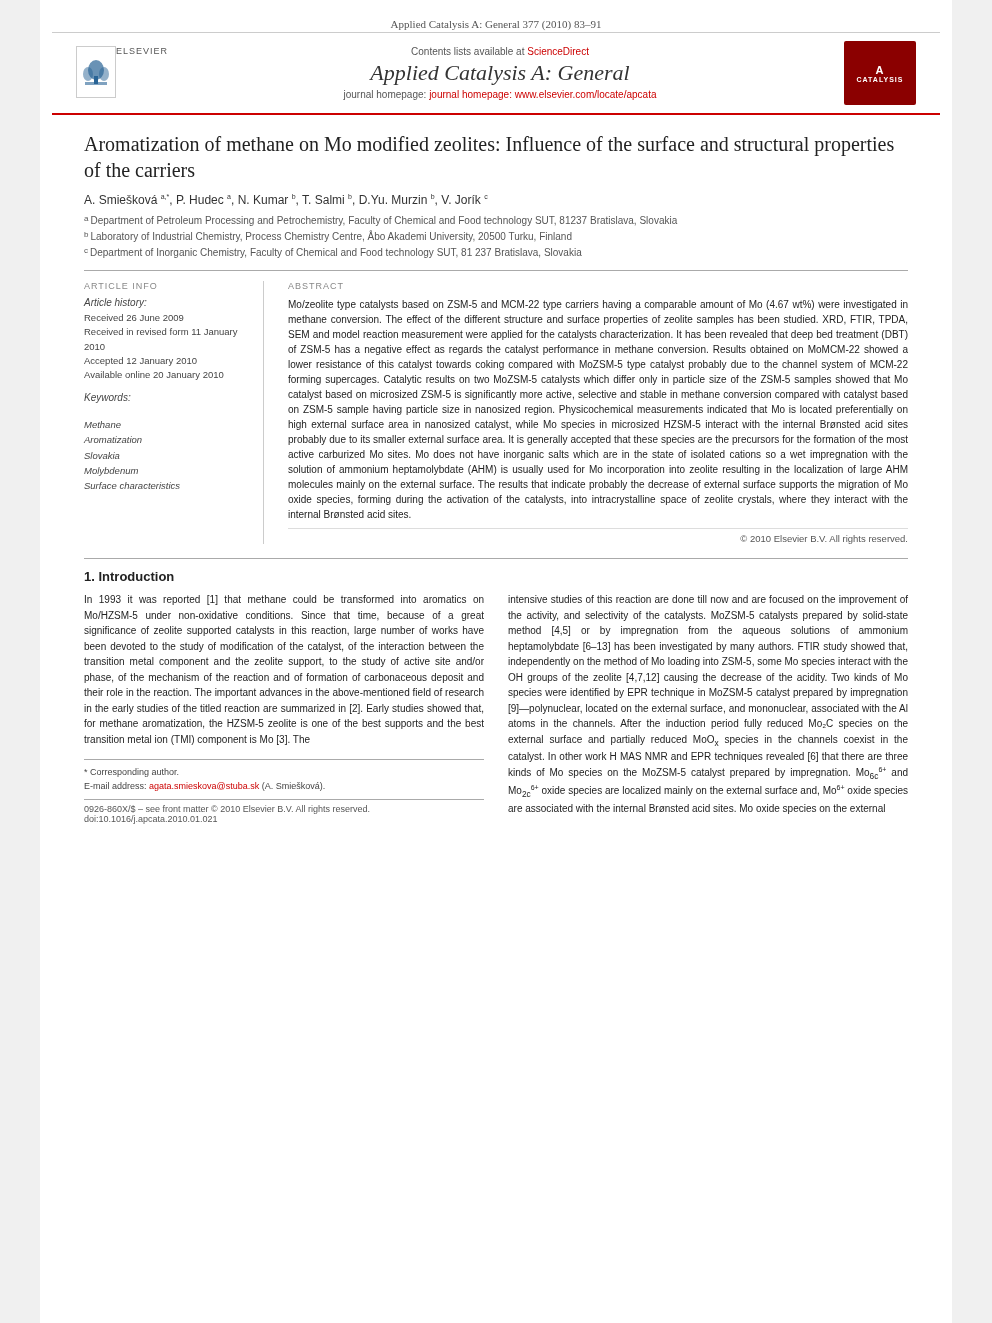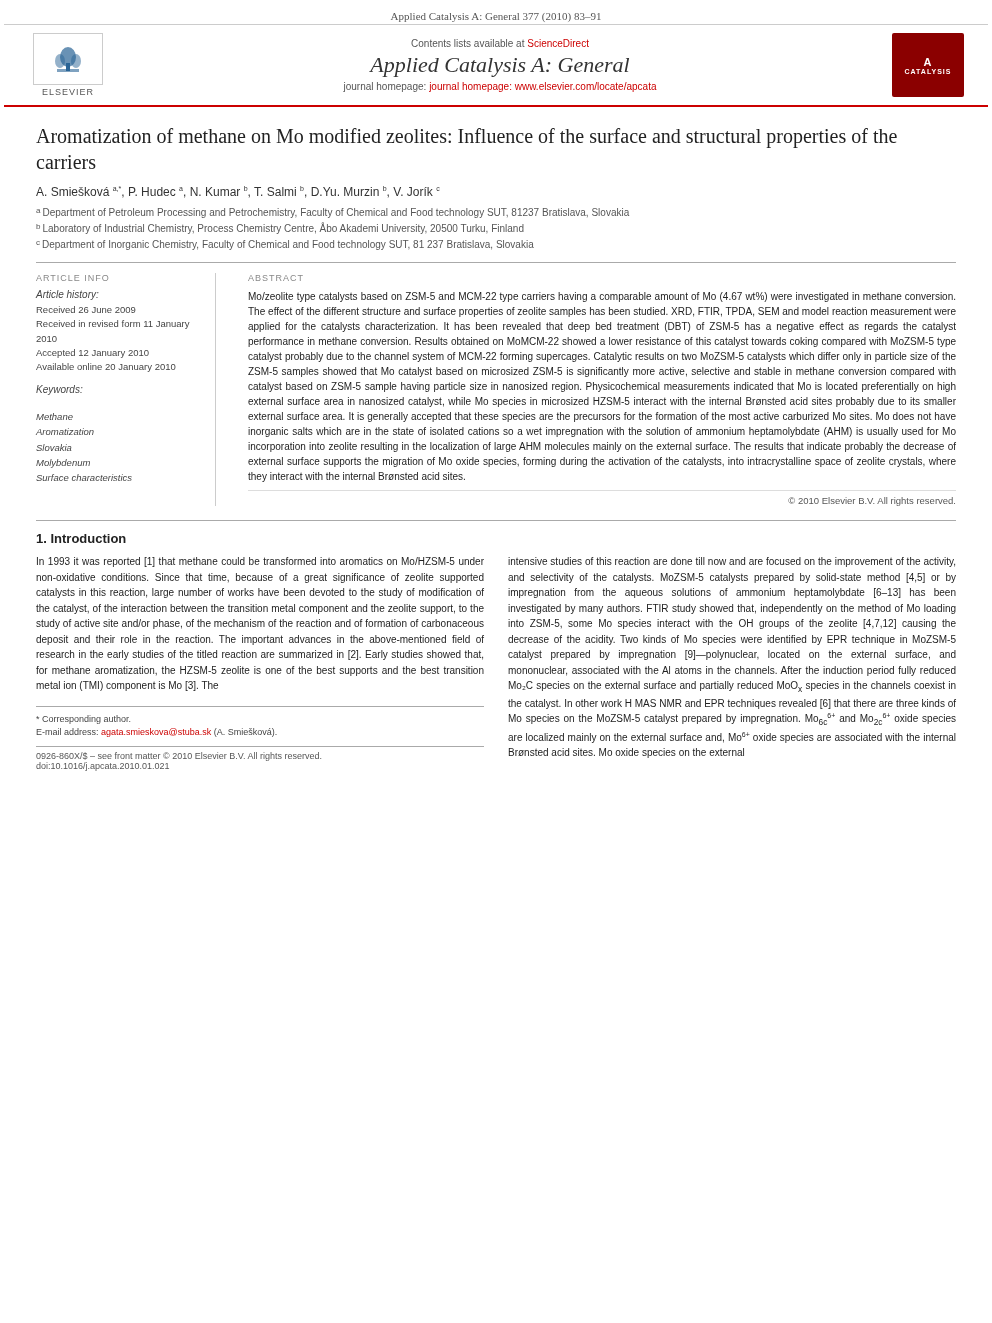--- a/index.html
+++ b/index.html
@@ -5,24 +5,24 @@
     * { margin: 0; padding: 0; box-sizing: border-box; }
     body {
       background: #f0f0f0;
       font-family: "Times New Roman", Times, serif;
       display: flex;
       justify-content: center;
       align-items: flex-start;
       min-height: 1323px;
     }
     .page {
-      width: 992px;
+      width: 912px;
       min-height: 1323px;
       background: #fff;
-      padding: 4px;
+      padding: 12px;
       position: relative;
     }
     
     .top-bar {
       background: #fff;
       text-align: center;
       font-size: 11px;
       color: #555;
       padding: 6px 0 2px 0;
       border-bottom: 1px solid #ccc;
@@ -31,22 +31,21 @@
     .journal-header {
       display: flex;
       align-items: center;
       justify-content: space-between;
       padding: 8px 24px 8px 24px;
       border-bottom: 2px solid #c00;
     }
     .elsevier-logo {
       width: 80px;
       display: flex;
-      flex-direction: column;
-      align-items: center;
+      align-items: flex-start;
     }
     .elsevier-logo-box {
       width: 70px;
       height: 52px;
       background: #fff;
       border: 1px solid #ccc;
       display: flex;
       flex-direction: column;
       align-items: center;
       justify-content: center;
@@ -133,21 +132,21 @@
       margin-bottom: 1px;
     }
     .aff-super {
       font-size: 8px;
       vertical-align: super;
       margin-right: 2px;
     }
     
     .two-col {
       display: flex;
-      gap: 32px;
+      gap: 24px;
       border-top: 1px solid #aaa;
       padding-top: 10px;
       margin-top: 4px;
     }
     .left-col {
       width: 180px;
       flex-shrink: 0;
       border-right: 1px solid #ccc;
       padding-right: 12px;
     }

